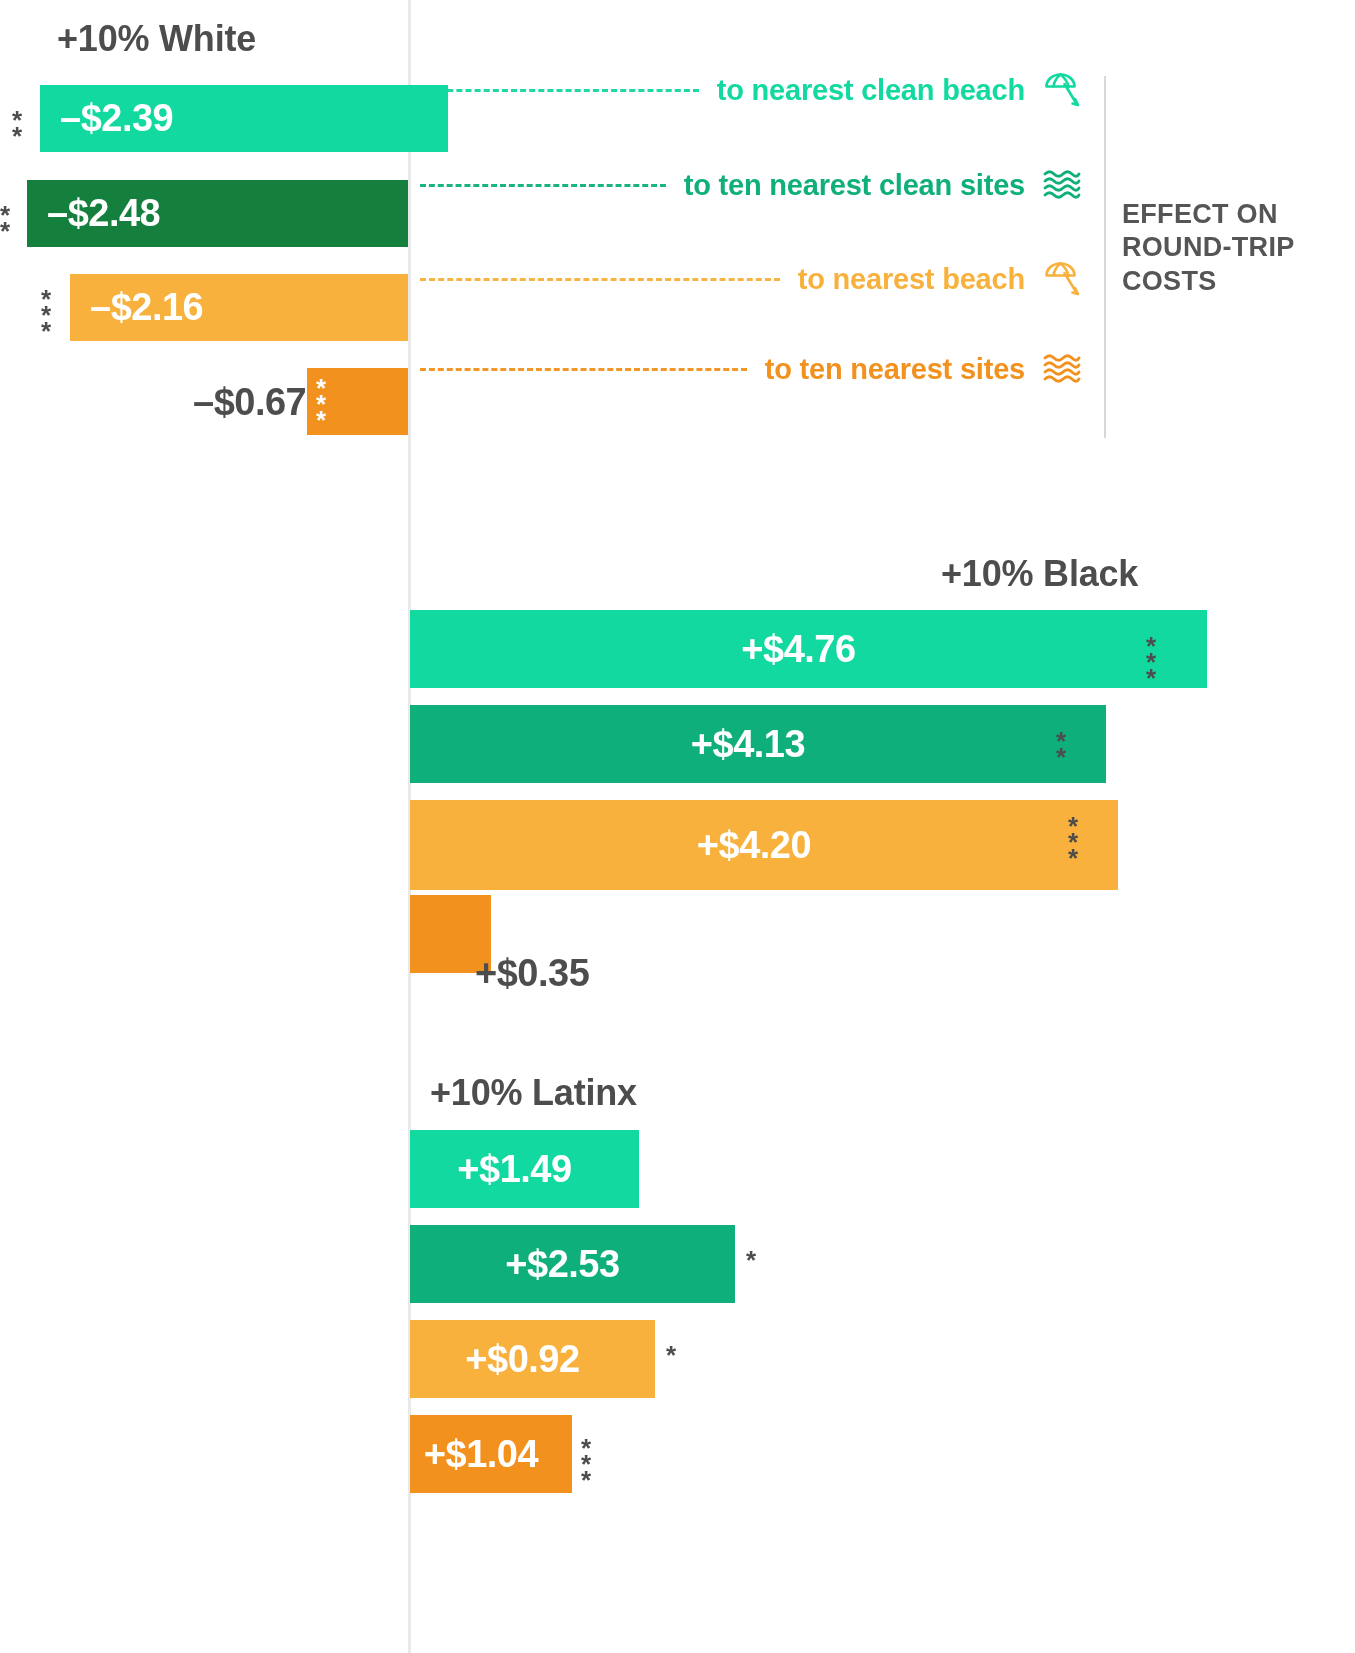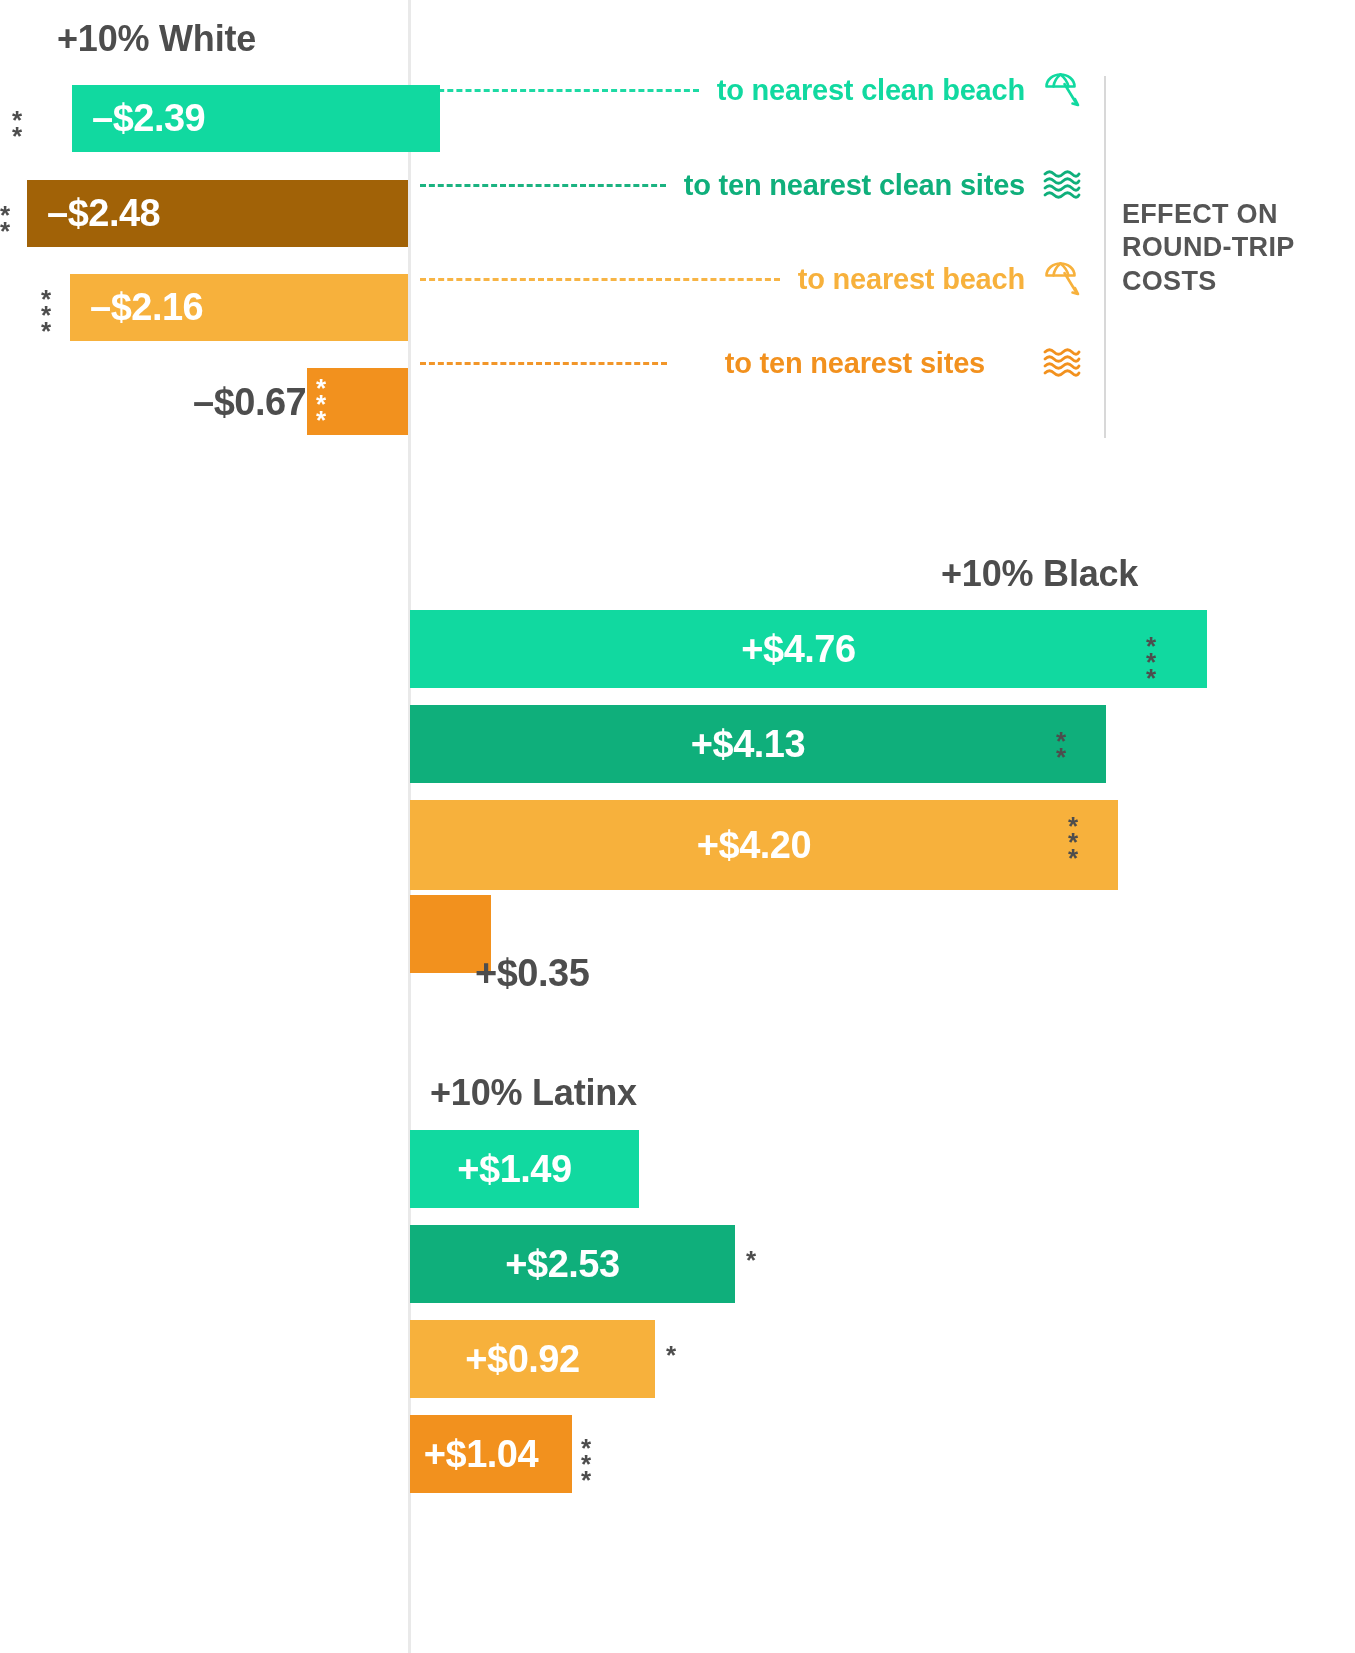--- a/index.html
+++ b/index.html
@@ -111,26 +111,26 @@
 </style>
 </head>
 <body>
 
 <div id="stage">
 
   <div class="axis"></div>
 
   <div class="group-label" style="left:57px;top:18px;">+10% White</div>
 
-  <div class="bar lbl-left" style="left:40px;top:85px;width:368px;height:67px;background:#11D9A0;margin-left:32px;">
+  <div class="bar lbl-left" style="left:40px;top:85px;width:408px;height:67px;background:#11D9A0;">
     <span class="val">–$2.39</span>
   </div>
   <div class="stars" style="left:12px;top:112px;">**</div>
 
-  <div class="bar lbl-left" style="left:27px;top:180px;width:381px;height:67px;background:#a16207;">
+  <div class="bar lbl-left" style="left:27px;top:180px;width:381px;height:67px;background:#15803d;">
     <span class="val">–$2.48</span>
   </div>
   <div class="stars" style="left:0px;top:207px;">**</div>
 
   <div class="bar lbl-left" style="left:70px;top:274px;width:338px;height:67px;background:#F7B13C;">
     <span class="val">–$2.16</span>
   </div>
   <div class="stars" style="left:41px;top:291px;">***</div>
 
   <div class="bar" style="left:307px;top:368px;width:101px;height:67px;background:#F2911E;"></div>
@@ -173,21 +173,21 @@
         <svg width="40" height="36" viewBox="0 0 40 36" fill="none" stroke="#F7B13C" stroke-width="2.6" stroke-linecap="round" stroke-linejoin="round">
           <path d="M4.5 14.5 C4.5 7.5 11 2.5 18.5 2.5 C26 2.5 32.5 7.5 32.5 14.5 Z"></path>
           <path d="M18.5 2.5 C14 6 12 10.5 11.5 14.5"></path>
           <path d="M18.5 2.5 C23 6 25.5 10.5 26.5 14.5"></path>
           <path d="M22.5 12 L35 32.5"></path>
           <path d="M33 27 L36 33 L30.5 31.5"></path>
         </svg>
       </span>
     </div>
 
-    <div class="legend-row" style="top:273px;color:#F2911E;gap:40px;">
+    <div class="legend-row" style="top:279px;color:#F2911E;">
       <span class="leader"></span>
       <span class="legend-text">to ten nearest sites</span>
       <span class="legend-icon">
         <svg width="38" height="34" viewBox="0 0 38 34" fill="none" stroke="#F2911E" stroke-width="2.8" stroke-linecap="round">
           <path d="M2 6 q4.5 -4.5 9 0 t9 0 t9 0 t7 0"></path>
           <path d="M2 13 q4.5 -4.5 9 0 t9 0 t9 0 t7 0"></path>
           <path d="M2 20 q4.5 -4.5 9 0 t9 0 t9 0 t7 0"></path>
           <path d="M2 27 q4.5 -4.5 9 0 t9 0 t9 0 t7 0"></path>
         </svg>
       </span>

